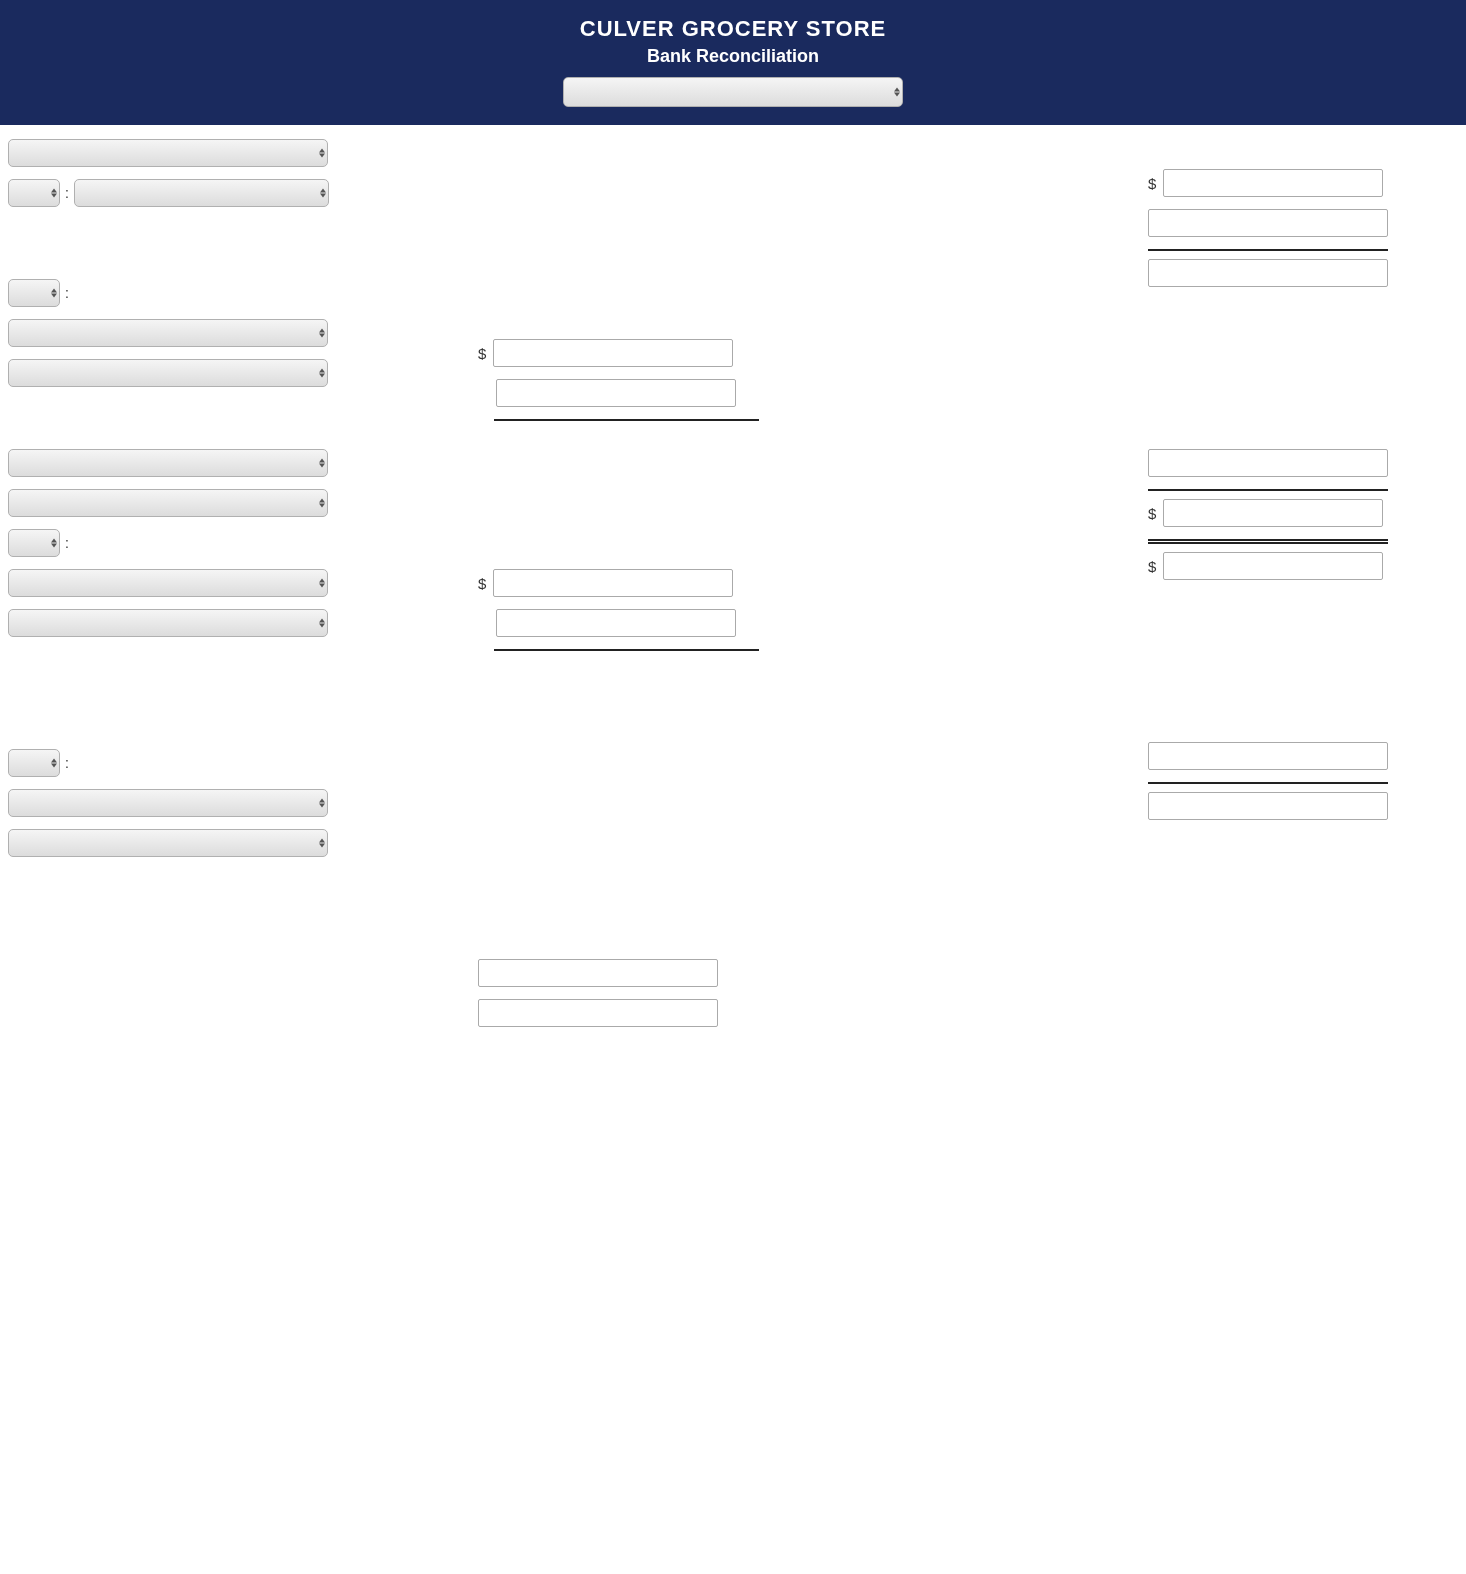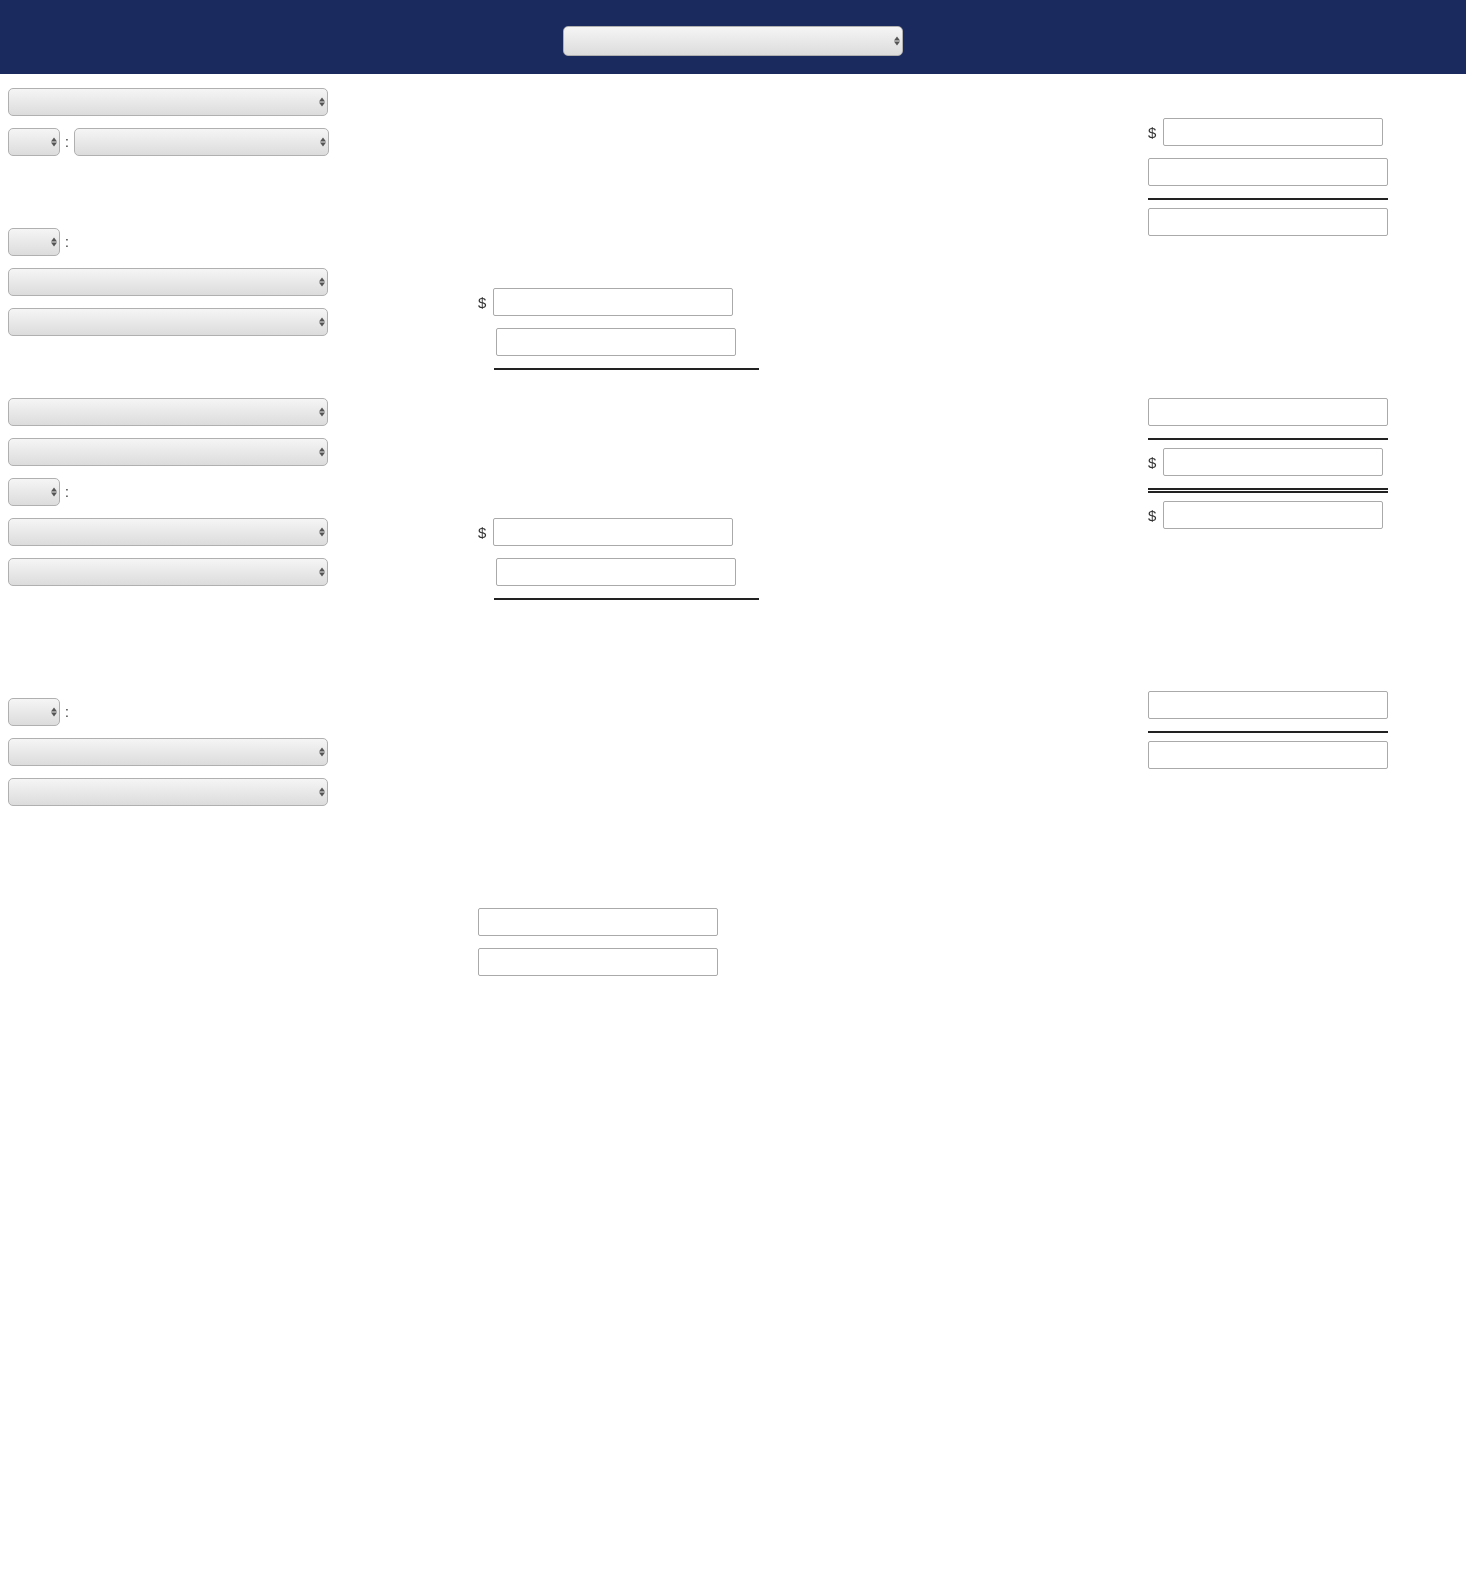--- a/index.html
+++ b/index.html
@@ -124,20 +124,22 @@
     .dline {
       border: none;
       border-top: 5px double #222;
       margin: 4px 0 8px 0;
     }
   </style>
 </head>
 <body>
 
 <div class="header">
+  <div class="header-title">CULVER GROCERY STORE</div>
+  <div class="header-subtitle">Bank Reconciliation</div>
   <div class="header-dropdown-row">
     <div class="sel-w" style="width:340px;">
       <select style="width:340px; height:30px;"></select>
       <span class="arrows">
         <span class="arr-up"></span>
         <span class="arr-dn"></span>
       </span>
     </div>
   </div>
 </div>

